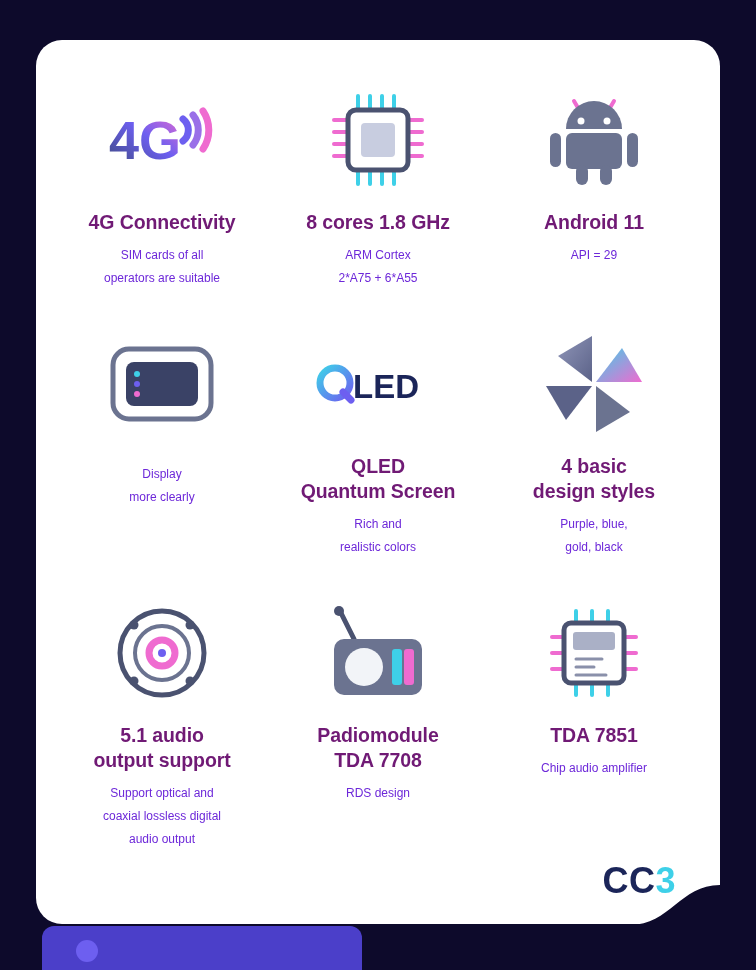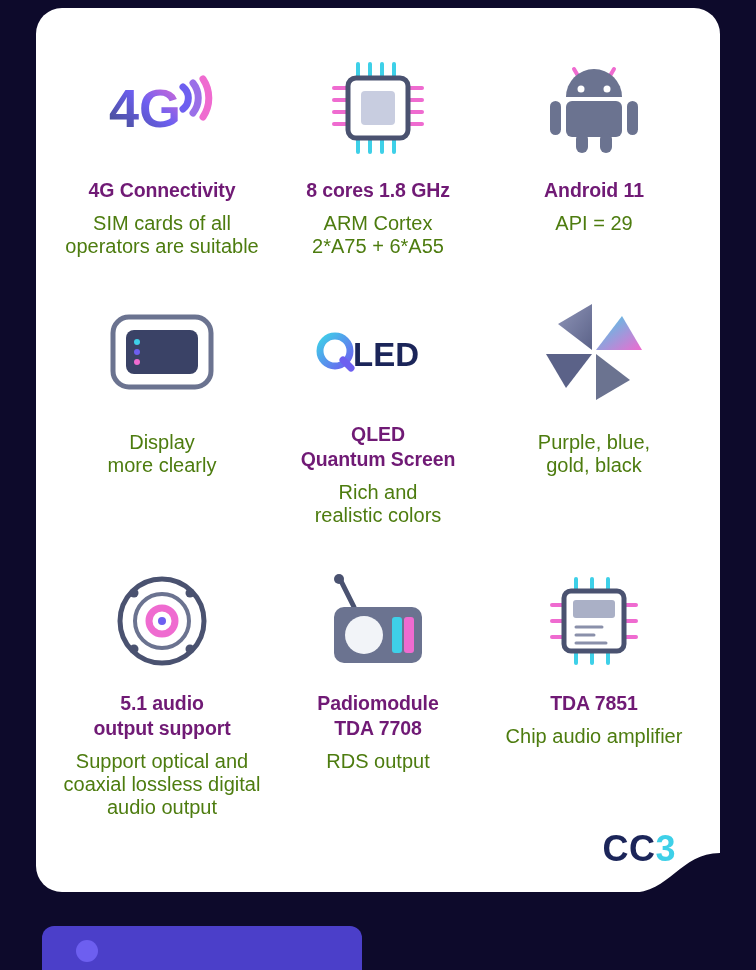--- a/index.html
+++ b/index.html
@@ -16,21 +16,21 @@
   }
   .page {
     position: absolute;
     inset: 0;
     background: #0d0a2b;
   }
   
   .card {
     position: absolute;
     left: 36px;
-    top: 8px;
+    top: 40px;
     width: 684px;
     height: 884px;
     background: #ffffff;
     border-radius: 26px;
     box-sizing: border-box;
     padding: 34px 18px 0 18px;
   }
   
   .card-notch {
     position: absolute;
@@ -62,22 +62,22 @@
   }
   .title {
     font-size: 19.5px;
     font-weight: bold;
     color: #701a75;
     line-height: 25px;
     letter-spacing: -0.1px;
   }
   .desc {
     margin-top: 9px;
-    font-size: 20px;
-    color: #4d7c0f;
+    font-size: 12px;
+    color: #6d28d9;
     line-height: 23px;
     font-weight: 400;
   }
   .brand {
     position: absolute;
     right: 44px;
     bottom: 22px;
     font-size: 36px;
     font-weight: bold;
     letter-spacing: 0.5px;
@@ -229,20 +229,21 @@
                 <stop offset="0%" stop-color="#3ed0e8"></stop>
                   <stop offset="100%" stop-color="#ef6bd0"></stop>
               </linearGradient>
             </defs>
             <path d="M48 48 L48 2 L14 22 Z" fill="url(#gp1)"></path>
             <path d="M52 48 L98 48 L78 14 Z" fill="url(#gp2)"></path>
             <path d="M48 52 L2 52 L22 86 Z" fill="#5b6288"></path>
             <path d="M52 52 L52 98 L86 78 Z" fill="#6b7390"></path>
           </svg>
         </div>
+        <div class="title">4 basic<br>design styles</div>
         <div class="desc">Purple, blue,<br>gold, black</div>
       </div>
 
       <div class="cell">
         <div class="icon-wrap">
           <svg width="96" height="96" viewBox="0 0 96 96">
             <circle cx="48" cy="48" r="42" fill="none" stroke="#4a5270" stroke-width="5"></circle>
             <circle cx="48" cy="48" r="27" fill="none" stroke="#6b7390" stroke-width="4"></circle>
             <circle cx="48" cy="48" r="13" fill="none" stroke="#ef6bd0" stroke-width="7"></circle>
             <circle cx="48" cy="48" r="4" fill="#6d5ff0"></circle>
@@ -263,21 +264,21 @@
           <svg width="104" height="96" viewBox="0 0 104 96">
             <line x1="28" y1="34" x2="14" y2="6" stroke="#4a5270" stroke-width="5" stroke-linecap="round"></line>
             <circle cx="13" cy="6" r="5" fill="#4a5270"></circle>
             <rect x="8" y="34" width="88" height="56" rx="10" fill="#6b7390"></rect>
             <circle cx="38" cy="62" r="19" fill="#f2f4f8"></circle>
             <rect x="66" y="44" width="10" height="36" rx="3" fill="#3ed0e8"></rect>
             <rect x="78" y="44" width="10" height="36" rx="3" fill="#ef6bd0"></rect>
           </svg>
         </div>
         <div class="title">Padiomodule<br>TDA 7708</div>
-        <div class="desc">RDS output</div>
+        <div class="desc">RDS design</div>
       </div>
 
       <div class="cell">
         <div class="icon-wrap">
           <svg width="96" height="96" viewBox="0 0 96 96">
             <g stroke="#3ed0e8" stroke-width="4" stroke-linecap="round">
               <line x1="30" y1="6" x2="30" y2="18"></line>
                 <line x1="46" y1="6" x2="46" y2="18"></line>
               <line x1="62" y1="6" x2="62" y2="18"></line>
               <line x1="30" y1="78" x2="30" y2="90"></line>

